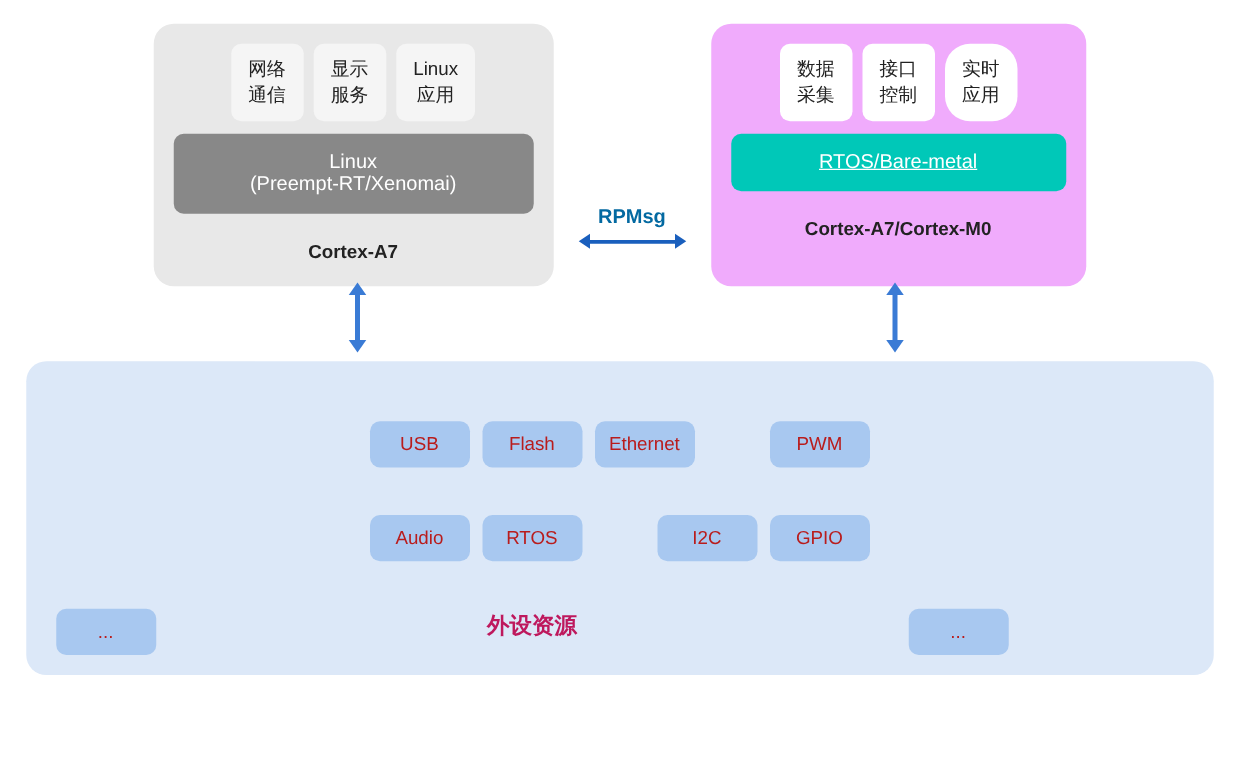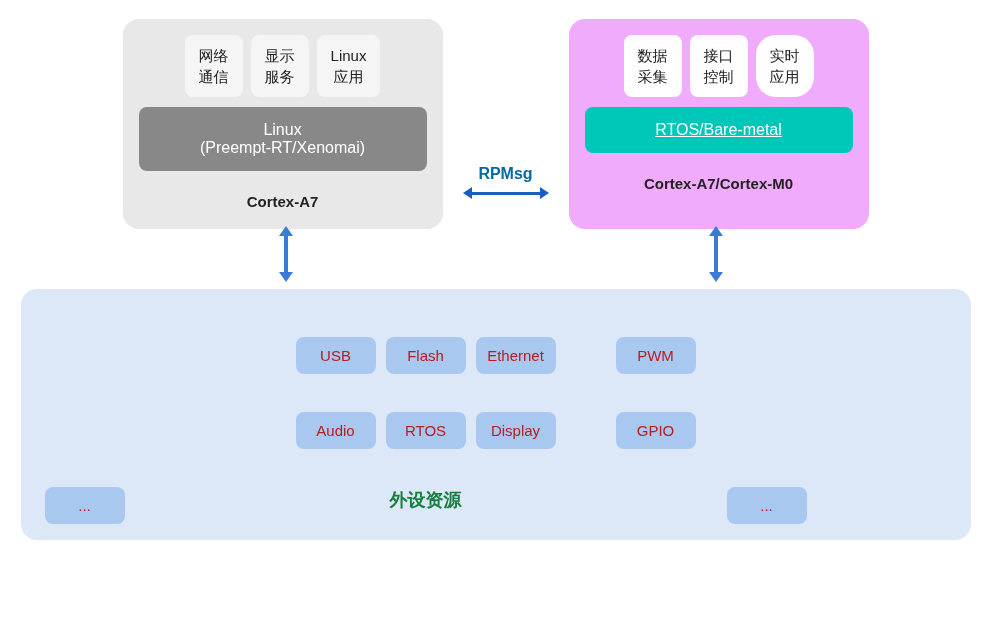--- a/index.html
+++ b/index.html
@@ -140,21 +140,21 @@
       margin-top: 28px;
     }
 
     .peripheral-chip.dots {
       background: #a8c8f0;
     }
 
     .peripheral-label {
       font-size: 18px;
       font-weight: 700;
-      color: #15803d;
+      color: #be185d;
       margin-top: 16px;
     }
 
     .double-arrow {
       display: flex;
       flex-direction: column;
       align-items: center;
       position: relative;
       height: 40px;
       width: 4px;
@@ -322,22 +322,22 @@
         <div class="peripheral-chip">Ethernet</div>
 
         <div style="width:40px;"></div>
 
         <div class="peripheral-chip">PWM</div>
       </div>
 
       <div class="peripheral-row">
         <div class="peripheral-chip">Audio</div>
         <div class="peripheral-chip">RTOS</div>
-        <div class="peripheral-chip">Display</div>
         <div style="width:40px;"></div>
+        <div class="peripheral-chip">I2C</div>
         <div class="peripheral-chip">GPIO</div>
       </div>
 
       <div class="peripheral-row" style="align-items:center;">
         <div class="peripheral-chip dots">...</div>
         <div style="flex:1;display:flex;justify-content:center;">
           <div class="peripheral-label">外设资源</div>
         </div>
         <div class="peripheral-chip dots">...</div>
         <div style="width:130px;"></div>

